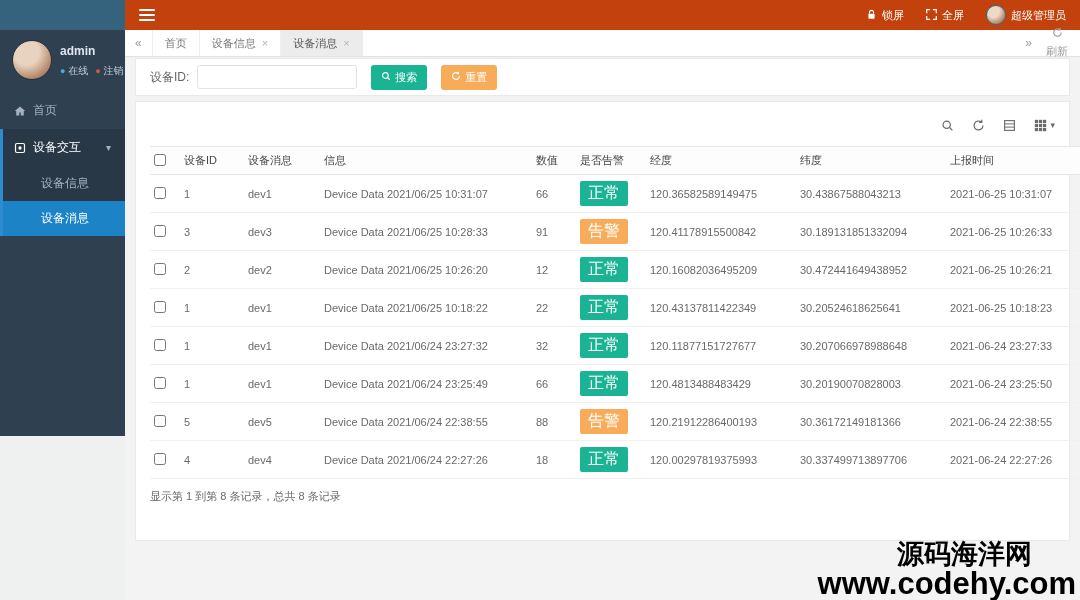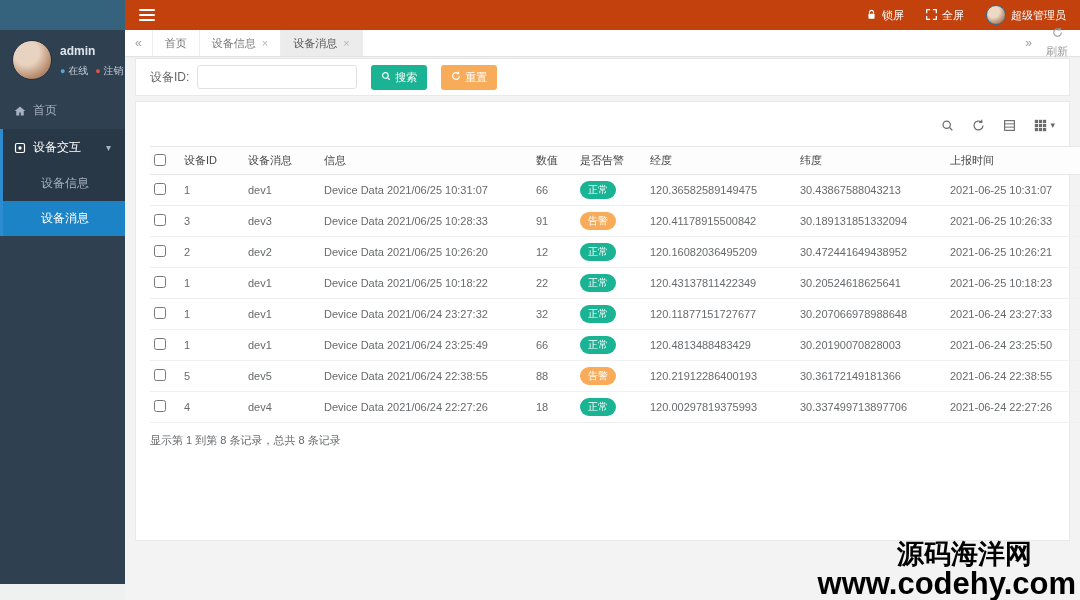--- a/index.html
+++ b/index.html
@@ -1,20 +1,20 @@
 <!DOCTYPE html>
 <html><head>
 <meta charset="utf-8">
 <style>
   * { margin:0; padding:0; box-sizing:border-box; }
   html,body { width:1080px; height:600px; overflow:hidden;
     font-family:"Liberation Sans","DejaVu Sans",sans-serif; background:#eff1f0; }
 
   
-  .sidebar { position:absolute; left:0; top:0; width:125px; height:584px;
+  .sidebar { position:absolute; left:0; top:0; width:125px; height:436px;
     background:#2f4050; z-index:5; }
   .sidebar-header { height:30px; background:#35627c; }
   .profile { padding:10px 10px 12px 12px; display:flex; align-items:flex-start; gap:8px; }
   .avatar { width:40px; height:40px; border-radius:50%;
     background:radial-gradient(circle at 35% 30%, #e8d3c0 0 35%, #b98d6f 70%, #7d5a44 100%);
     border:1px solid #223241; flex:0 0 auto; }
   .profile-meta { padding-top:4px; }
   .profile-name { color:#dfe4ed; font-size:12px; font-weight:bold; margin-bottom:6px; }
   .profile-status { font-size:10px; color:#c3cbd6; display:flex; gap:7px; align-items:center; white-space:nowrap; }
   .dot { font-size:9px; line-height:1; }
@@ -72,21 +72,21 @@
     height:26px; margin-bottom:8px; color:#6b6b6b; }
   .tool-icon { cursor:pointer; display:flex; align-items:center; gap:3px; }
   .tool-caret { font-size:9px; color:#6b6b6b; }
 
   table { width:100%; border-collapse:collapse; table-layout:fixed; font-size:11px; color:#676a6c; }
   thead td { color:#454545; border-top:1px solid #e7e7e7; border-bottom:1px solid #e7e7e7;
     background:#fdfdfd; }
   td { padding:6px 4px; overflow:hidden; white-space:nowrap; text-overflow:ellipsis; }
   tbody td { border-bottom:1px solid #f0f0f0; }
   input[type=checkbox] { width:12px; height:12px; cursor:pointer; }
-  .badge { display:inline-block; padding:2px 8px; border-radius:9px; color:#fff; font-size:10px; }
+  .badge { display:inline-block; padding:2px 8px; border-radius:2px; color:#fff; font-size:16px; }
   .badge-normal { background:#1ab394; }
   .badge-alarm  { background:#f8ac59; }
 
   .table-summary { font-size:11px; color:#676a6c; margin-top:10px; }
 
   
   .watermark { position:absolute; right:4px; bottom:0; text-align:right;
     color:#000; font-weight:bold; line-height:1.02; z-index:9; }
   .watermark .wm1 { font-size:27px; padding-right:44px; }
   .watermark .wm2 { font-size:31px; }

